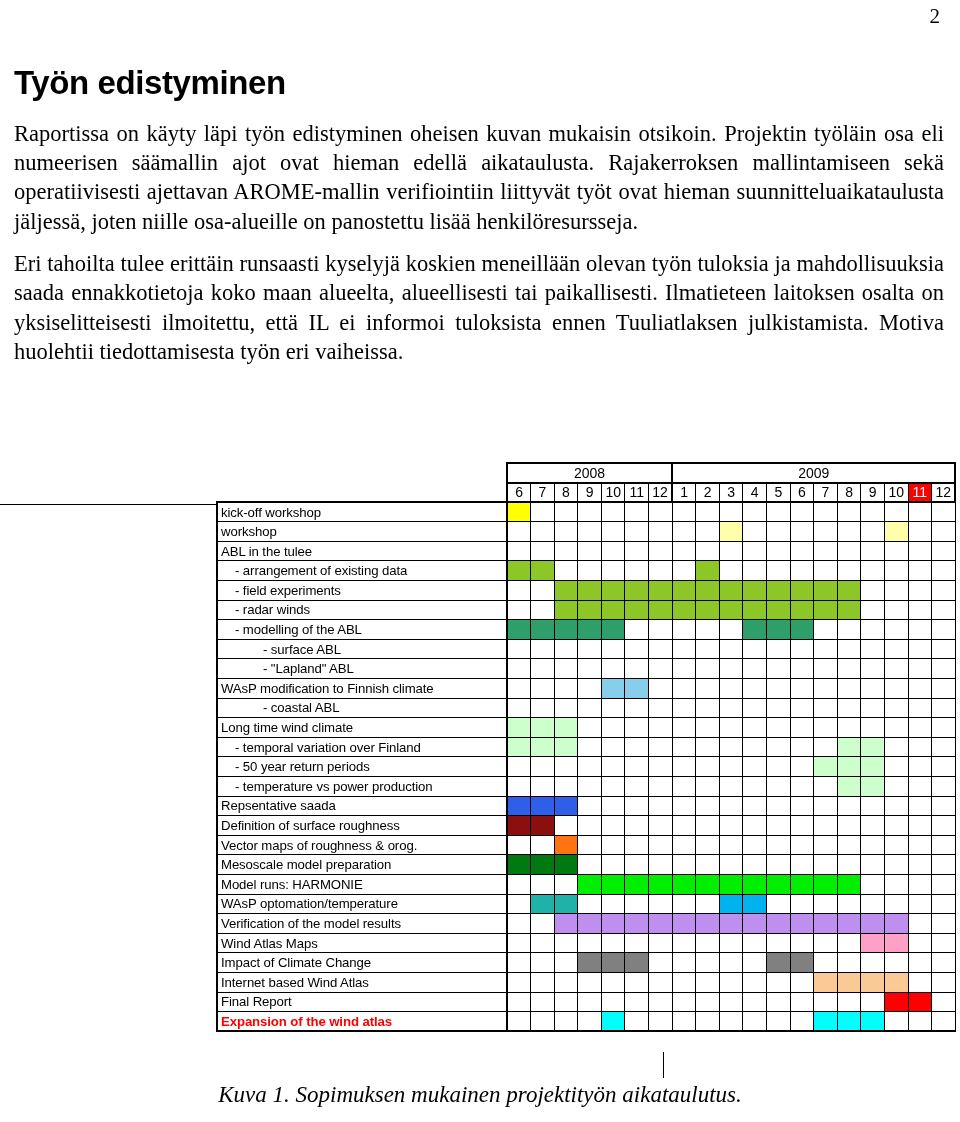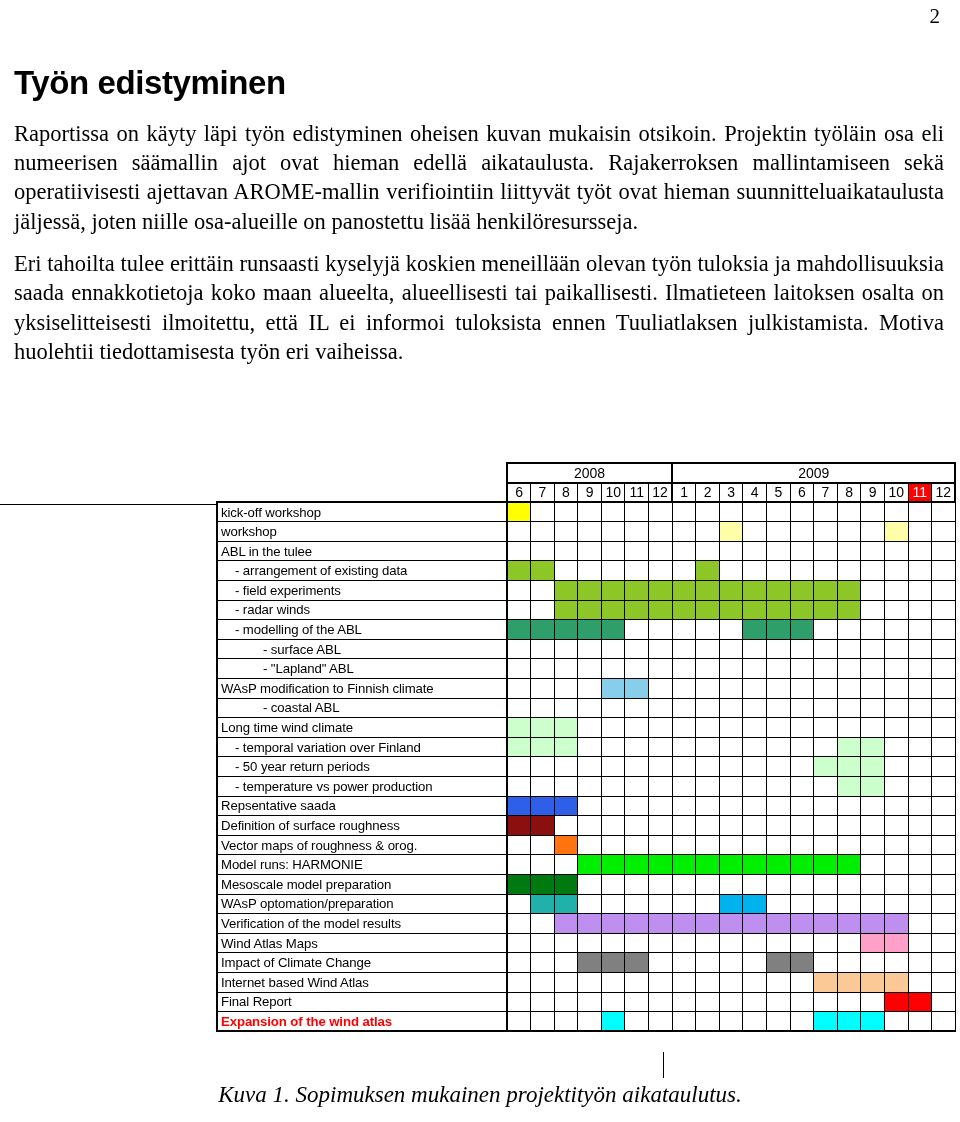--- a/index.html
+++ b/index.html
@@ -624,42 +624,20 @@
           <td class="g"></td>
           <td class="g"></td>
           <td class="g"></td>
           <td class="g"></td>
           <td class="g"></td>
           <td class="g"></td>
           <td class="g"></td>
           <td class="g last"></td>
         </tr>
         <tr>
-          <td class="task-label">Model runs:  HARMONIE</td>
-          <td class="g"></td>
-          <td class="g"></td>
-          <td class="g"></td>
-          <td class="g filled" style="background: rgb(0, 238, 0);"></td>
-          <td class="g filled" style="background: rgb(0, 238, 0);"></td>
-          <td class="g filled" style="background: rgb(0, 238, 0);"></td>
-          <td class="g filled" style="background: rgb(0, 238, 0);"></td>
-          <td class="g ydiv filled" style="background: rgb(0, 238, 0);"></td>
-          <td class="g filled" style="background: rgb(0, 238, 0);"></td>
-          <td class="g filled" style="background: rgb(0, 238, 0);"></td>
-          <td class="g filled" style="background: rgb(0, 238, 0);"></td>
-          <td class="g filled" style="background: rgb(0, 238, 0);"></td>
-          <td class="g filled" style="background: rgb(0, 238, 0);"></td>
-          <td class="g filled" style="background: rgb(0, 238, 0);"></td>
-          <td class="g filled" style="background: rgb(0, 238, 0);"></td>
-          <td class="g"></td>
-          <td class="g"></td>
-          <td class="g"></td>
-          <td class="g last"></td>
-        </tr>
-        <tr>
           <td class="task-label">Mesoscale model preparation</td>
           <td class="g filled" style="background: rgb(0, 122, 16);"></td>
           <td class="g filled" style="background: rgb(0, 122, 16);"></td>
           <td class="g filled" style="background: rgb(0, 122, 16);"></td>
           <td class="g"></td>
           <td class="g"></td>
           <td class="g"></td>
           <td class="g"></td>
           <td class="g ydiv"></td>
           <td class="g"></td>
@@ -668,21 +646,43 @@
           <td class="g"></td>
           <td class="g"></td>
           <td class="g"></td>
           <td class="g"></td>
           <td class="g"></td>
           <td class="g"></td>
           <td class="g"></td>
           <td class="g last"></td>
         </tr>
         <tr>
-          <td class="task-label">WAsP optomation/preparation</td>
+          <td class="task-label">Model runs:  HARMONIE</td>
+          <td class="g"></td>
+          <td class="g"></td>
+          <td class="g"></td>
+          <td class="g filled" style="background: rgb(0, 238, 0);"></td>
+          <td class="g filled" style="background: rgb(0, 238, 0);"></td>
+          <td class="g filled" style="background: rgb(0, 238, 0);"></td>
+          <td class="g filled" style="background: rgb(0, 238, 0);"></td>
+          <td class="g ydiv filled" style="background: rgb(0, 238, 0);"></td>
+          <td class="g filled" style="background: rgb(0, 238, 0);"></td>
+          <td class="g filled" style="background: rgb(0, 238, 0);"></td>
+          <td class="g filled" style="background: rgb(0, 238, 0);"></td>
+          <td class="g filled" style="background: rgb(0, 238, 0);"></td>
+          <td class="g filled" style="background: rgb(0, 238, 0);"></td>
+          <td class="g filled" style="background: rgb(0, 238, 0);"></td>
+          <td class="g filled" style="background: rgb(0, 238, 0);"></td>
+          <td class="g"></td>
+          <td class="g"></td>
+          <td class="g"></td>
+          <td class="g last"></td>
+        </tr>
+        <tr>
+          <td class="task-label">WAsP optomation/temperature</td>
           <td class="g"></td>
           <td class="g filled" style="background: rgb(32, 178, 170);"></td>
           <td class="g filled" style="background: rgb(32, 178, 170);"></td>
           <td class="g"></td>
           <td class="g"></td>
           <td class="g"></td>
           <td class="g"></td>
           <td class="g ydiv"></td>
           <td class="g"></td>
           <td class="g filled" style="background: rgb(0, 178, 238);"></td>

